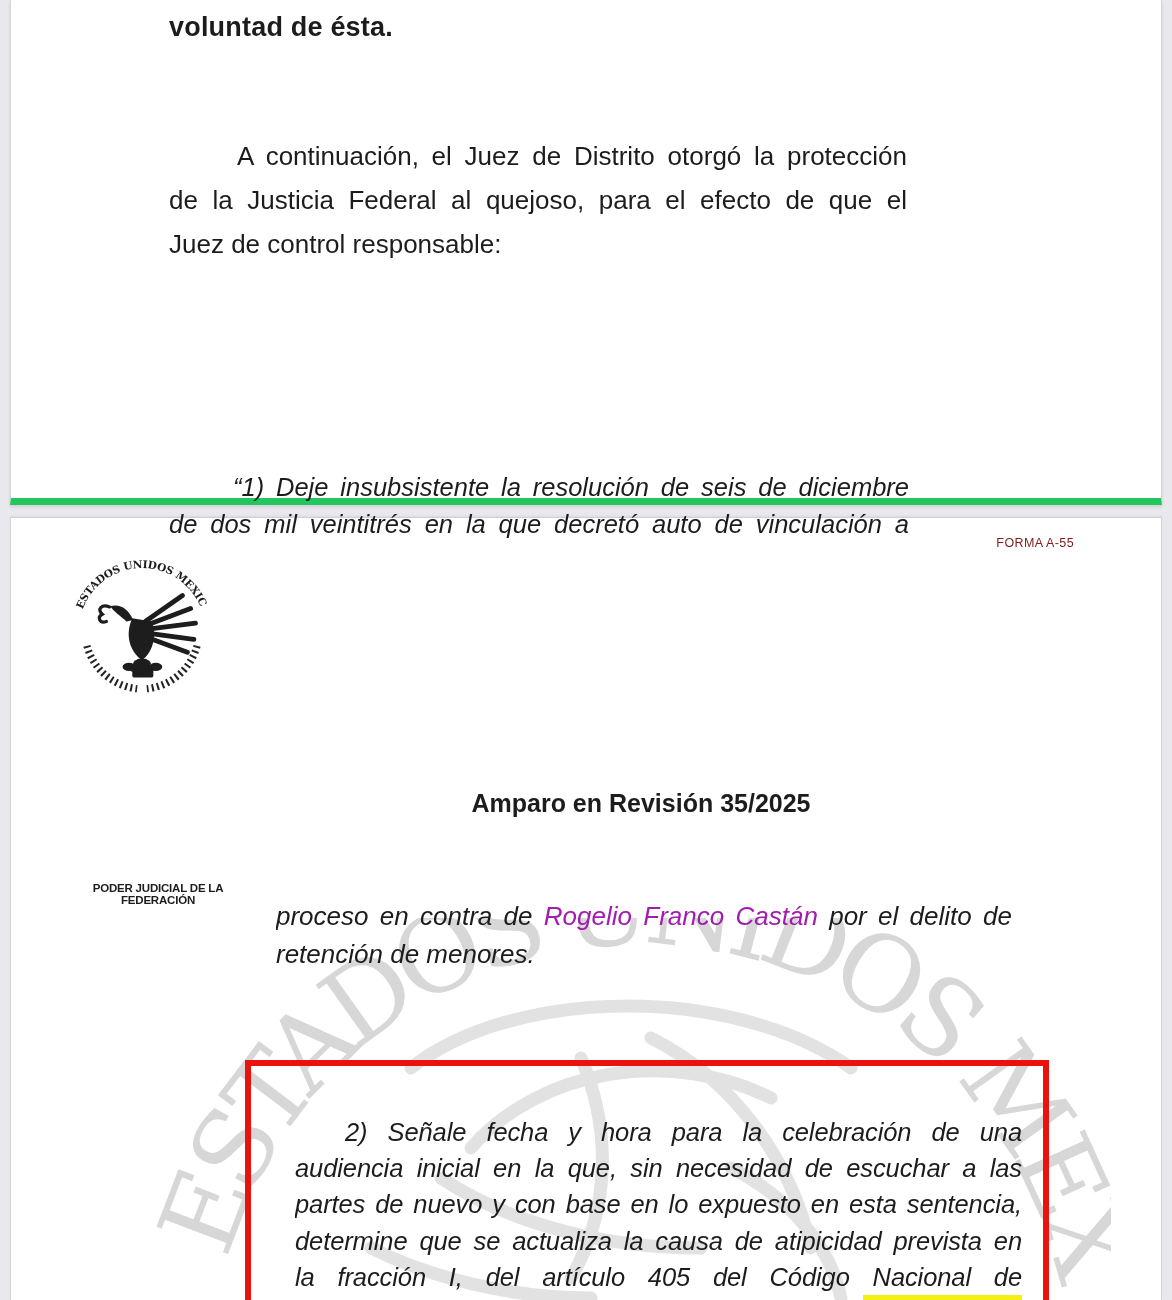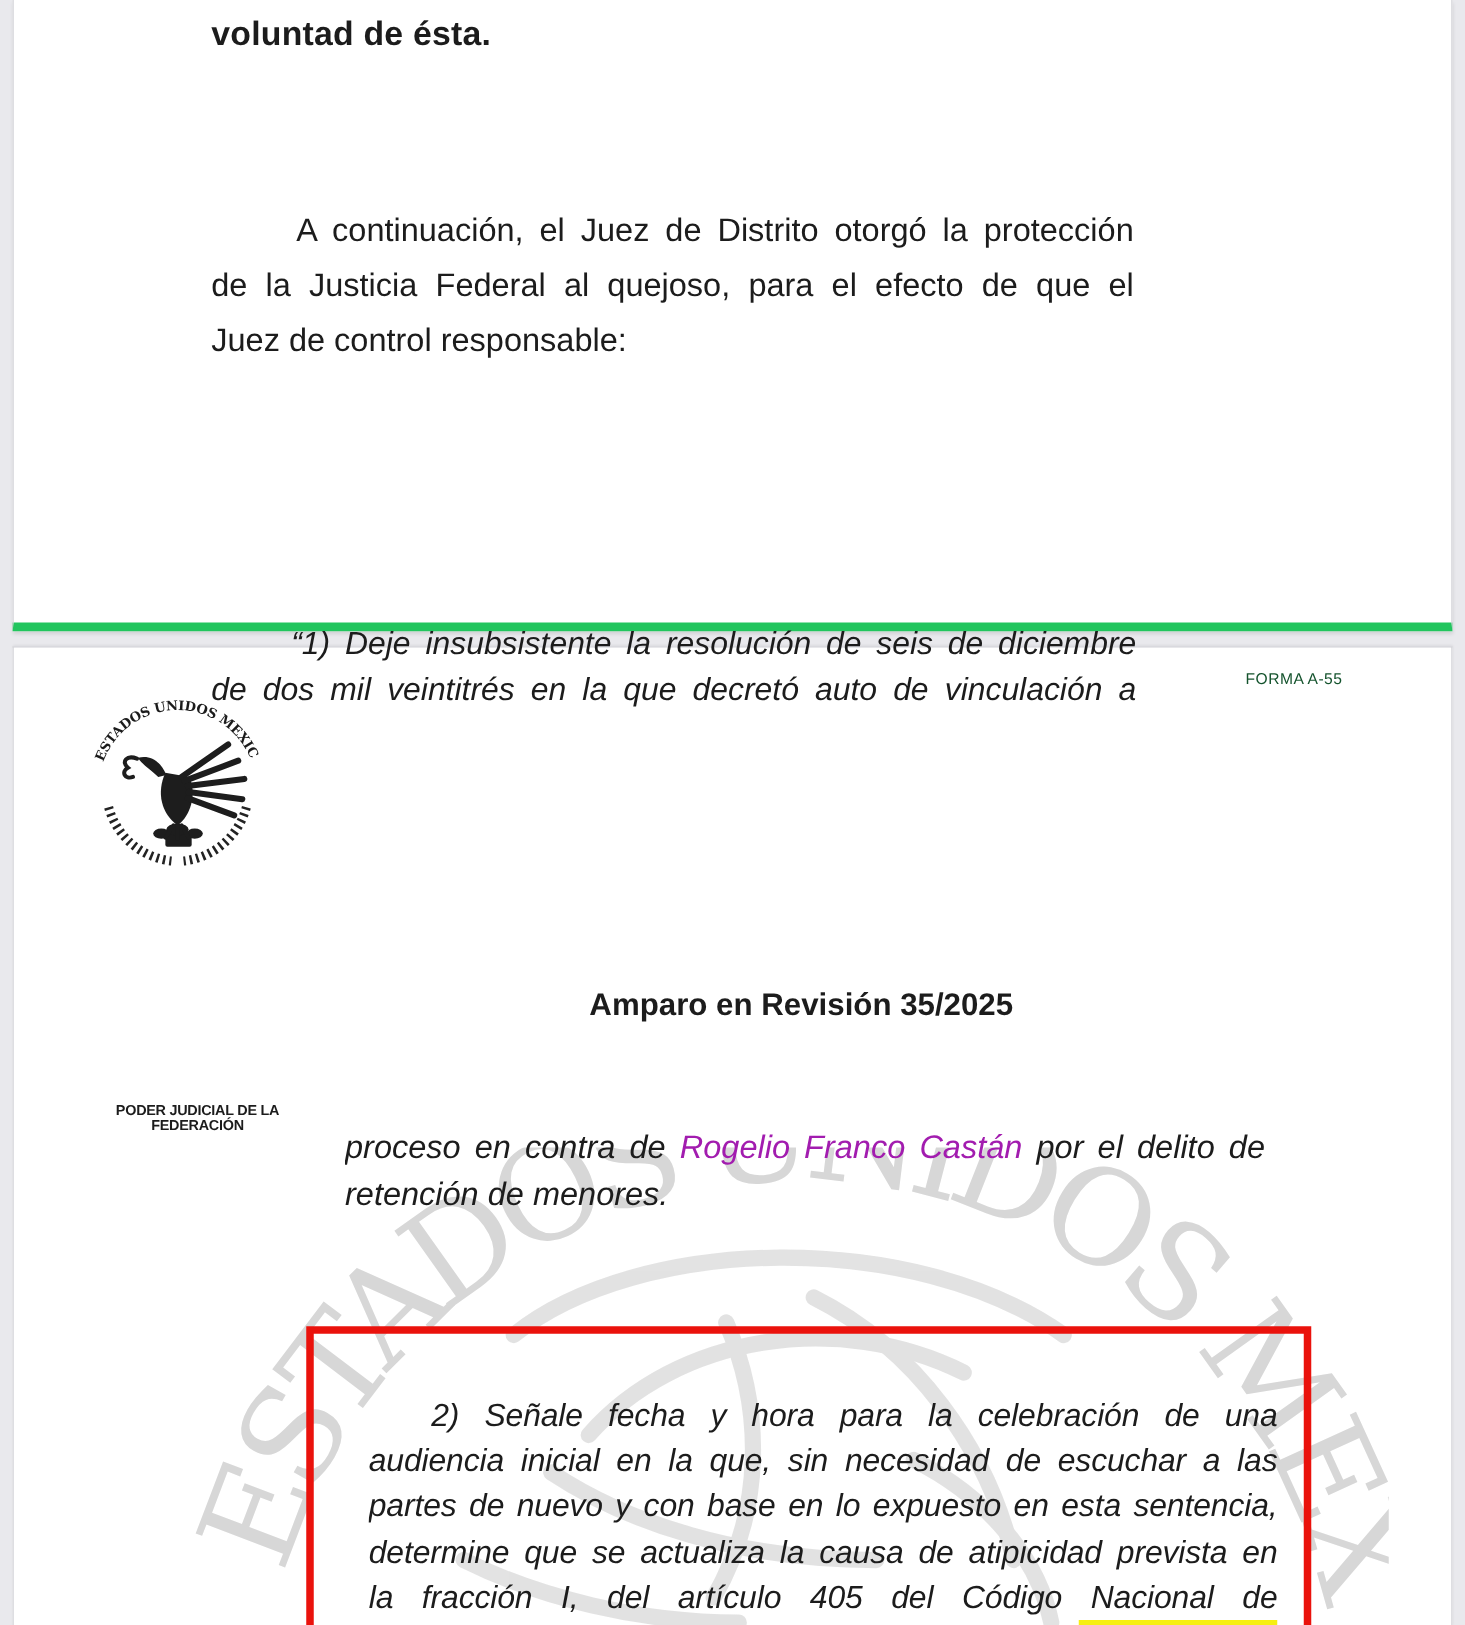--- a/index.html
+++ b/index.html
@@ -17,25 +17,25 @@
   #page2{top:517px;height:783px;border-top:1px solid #cfcfd5;box-shadow:0 -1px 2px rgba(0,0,0,.06);overflow:hidden;}
   .abs{position:absolute;}
   .line{height:var(--step);line-height:var(--step);overflow:hidden;white-space:pre-wrap;}
   .line.j{text-align:justify;}
   .line.j::after{content:"";display:inline-block;width:100%;}
   .red{color:#a21caf;}
   .hl{background:#f6ef12;padding:4px 2px;}
   
   .closing-bold{font-weight:bold;font-size:27px;letter-spacing:.2px;}
   .para1{--step:44px;font-size:26px;width:738px;}
-  .para1 .ind{padding-left:68px;margin-top:28px;}
+  .para1 .ind{padding-left:68px;}
   .quote1{--step:37px;font-size:25.5px;font-style:italic;width:740px;}
   .quote1 .ind{padding-left:64px;margin-top:36px;}
   
-  .forma{font-size:12.5px;color:#14532d;letter-spacing:.4px;}
+  .forma{font-size:12.5px;color:#7f1d1d;letter-spacing:.4px;}
   .seal-caption{font-size:11.5px;font-weight:bold;letter-spacing:-.2px;text-align:center;width:206px;}
   .headnum{width:660px;text-align:center;font-weight:bold;font-size:25px;line-height:26px;}
   .para-top{--step:38px;font-size:26px;font-style:italic;width:736px;}
   .redbox{
     width:792px;height:334px;border:6px solid #ea120c;background:transparent;
   }
   .boxtext{--step:36.2px;font-size:25.5px;font-style:italic;letter-spacing:-.1px;
     padding:20px 21px 0 44px;}
   .boxtext .ind{padding-left:50px;margin-top:28px;}
   .content{position:relative;z-index:2;}

